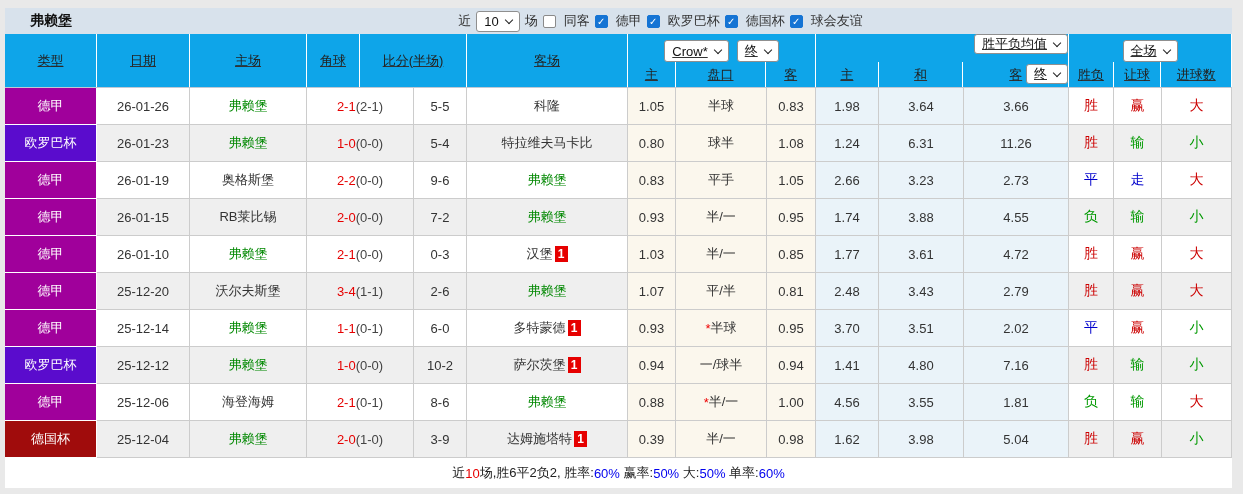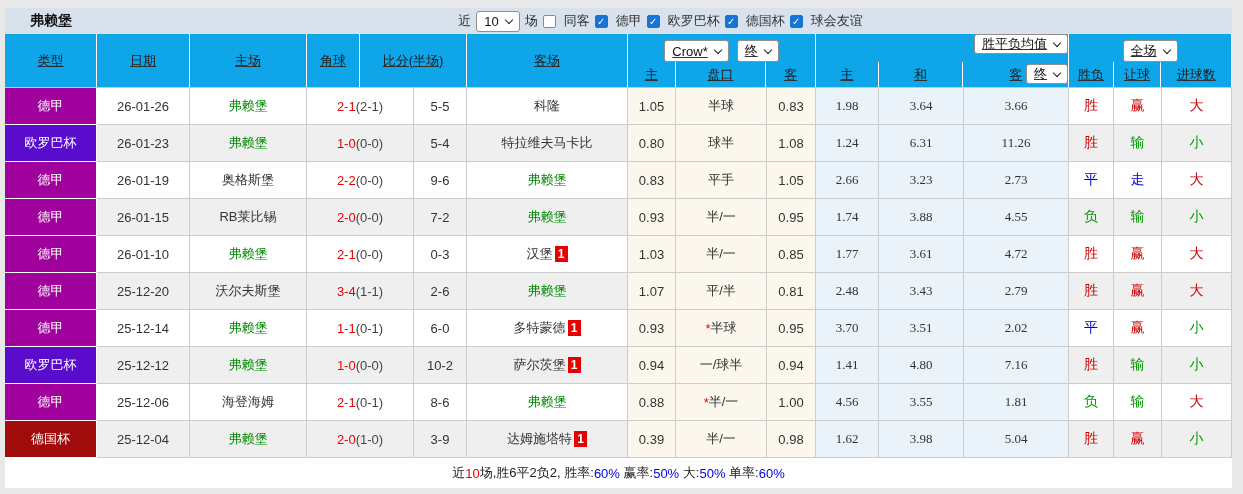--- a/index.html
+++ b/index.html
@@ -38,21 +38,21 @@
   .c-type[data-variant="europa"] { background:#5a0ccd !important; }
   .c-type[data-variant="pokal"]  { background:#a00c0c !important; }
   .c-date { width:93px; }
   .c-home { width:117px; }
   .c-score { width:107px; }
   .c-corner { width:53px; }
   .c-away { width:161px; }
   .c-oh { width:48px; } .c-hc { width:91px; } .c-oa { width:49px; }
   .tr .c-oh, .tr .c-hc, .tr .c-oa { background:#fbf7ed !important;text-align:right; }
   .c-ah { width:63px; } .c-ad { width:85px; } .c-aa { width:105px; }
-  .tr .c-ah, .tr .c-ad, .tr .c-aa { background:#eaf3f9 !important;font-family:Liberation Serif, serif; }
+  .tr .c-ah, .tr .c-ad, .tr .c-aa { background:#eaf3f9 !important; }
   .c-wl { width:45px; } .c-hr { width:48px; } .c-gl { width:70px; }
   .h-type{width:92px}.h-date{width:93px}.h-home{width:117px}.h-score{width:107px}.h-corner{width:53px}.h-away{width:161px}
   .s-oh{width:48px}.s-hc{width:91px}.s-oa{width:49px}.s-ah{width:63px}.s-ad{width:85px}.s-aa{width:105px}.s-wl{width:45px}.s-hr{width:48px}.s-gl{width:70px}
   .g1{width:188px}.g2{width:253px}.g3{width:163px}
 
   .team[data-variant="self"]  { color:#008800; }
   .team[data-variant="other"] { color:#333; }
   .score { color:#e60000; }
   .half { color:#444; }
   .res { font-size:14px; }

